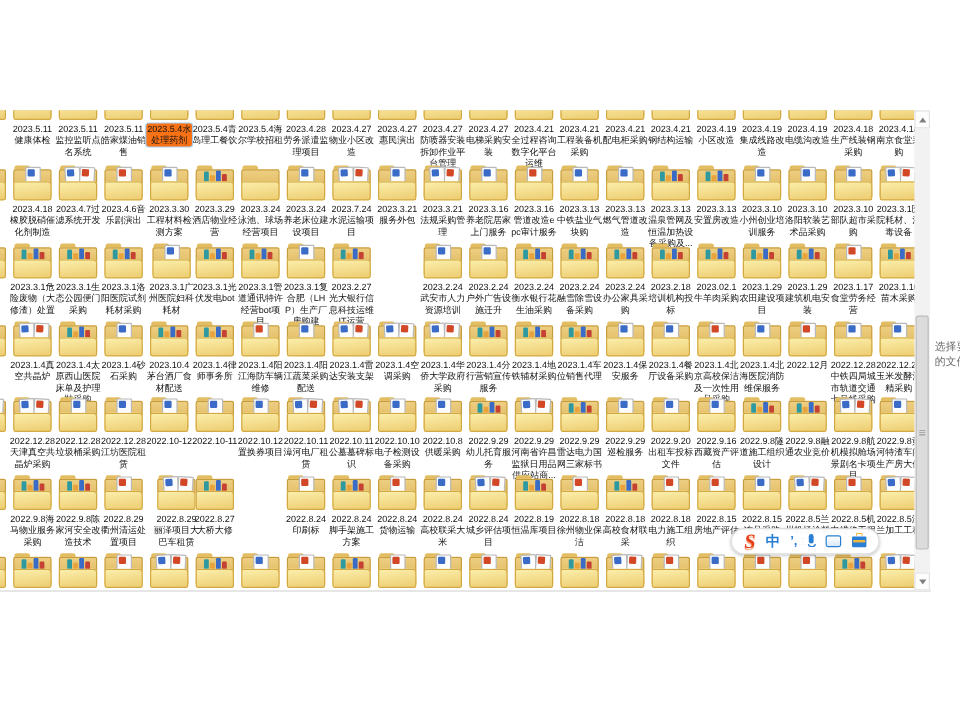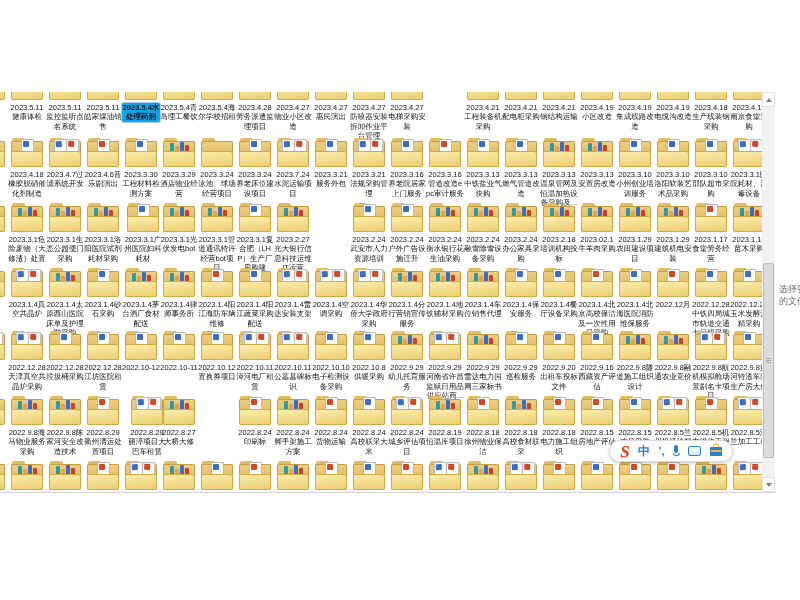--- a/index.html
+++ b/index.html
@@ -17,21 +17,21 @@
                 background:linear-gradient(#eed084,#d9ae4e);box-shadow:inset 0 0 0 1px #c79c3f;}
   .folder .papers{position:absolute;left:0;top:2px;width:32px;height:20px;}
   .folder .front{position:absolute;left:0;bottom:0;width:32px;height:16px;border-radius:2px 3px 2px 2px;
                  background:linear-gradient(173deg,#fcf0ae,#eccb6e);box-shadow:inset 0 0 0 1px #d2a945;}
   .sheet{position:absolute;top:0;width:11px;height:15px;background:#fdfdfd;border:1px solid #b9b9b9;border-radius:1px;}
   .sheet .mark{position:absolute;left:1px;top:1px;width:6px;height:6px;border-radius:1px;}
   .stripe{position:absolute;bottom:2px;width:4px;border-radius:1px 1px 0 0;}
   .label{display:block;margin-top:3px;width:38px;max-height:38px;overflow:hidden;
          font-size:7.5px;line-height:9.4px;text-align:center;color:#111;
          word-break:break-all;}
-  .label.sel{background:#0ea5e9;border-radius:2px;box-shadow:0 0 0 1px #a9cdec;font-weight:bold;}
+  .label.sel{background:#f97316;border-radius:2px;box-shadow:0 0 0 1px #a9cdec;}
   
   #scrollbar{position:absolute;left:762px;top:92px;width:13px;height:400px;background:#f2f2f2;z-index:6;}
   .sb-btn{position:absolute;left:0;width:13px;height:15px;background:#fdfdfd;border:1px solid #e3e3e3;box-sizing:border-box;}
   #sb-up{top:0;}#sb-down{bottom:0;}
   .arr{position:absolute;left:3px;width:0;height:0;border-left:3px solid transparent;border-right:3px solid transparent;}
   #sb-up .arr{top:5px;border-bottom:4px solid #7f7f7f;}
   #sb-down .arr{top:5px;border-top:4px solid #7f7f7f;}
   #sb-thumb{position:absolute;left:1px;top:171px;width:11px;height:195px;background:#dcdcdc;
             border:1px solid #bdbdbd;border-radius:2px;box-sizing:border-box;}
   #sb-thumb .grip{position:absolute;left:2px;top:94px;width:5px;height:5px;
@@ -154,20 +154,28 @@
     <span class="label">2023.4.27防喷器安装拆卸作业平台管理</span>
   </div>
         <div class="cell" style="left: 388px;">
     <div class="folder">
       <div class="back"></div>
 
       <div class="front"></div>
     </div>
     <span class="label">2023.4.27电梯采购安装</span>
   </div>
+        <div class="cell" style="left: 426px;">
+    <div class="folder">
+      <div class="back"></div>
+
+      <div class="front"></div>
+    </div>
+    <span class="label">2023.4.21全过程咨询数字化平台运维</span>
+  </div>
         <div class="cell" style="left: 464px;">
     <div class="folder">
       <div class="back"></div>
 
       <div class="front"></div>
     </div>
     <span class="label">2023.4.21工程装备机采购</span>
   </div>
         <div class="cell" style="left: 502px;">
     <div class="folder">
@@ -835,21 +843,21 @@
       <div class="tab"></div>
             <div class="back"></div>
       <div class="papers">
               <div class="stripe" style="left:7px;height:14px;background:#2e9aa0"></div>
               <div class="stripe" style="left:12px;height:11px;background:#e9a33c"></div>
               <div class="stripe" style="left:17px;height:15px;background:#3a6bc7"></div>
               <div class="stripe" style="left:22px;height:12px;background:#c54134"></div>
             </div>
       <div class="front"></div>
     </div>
-    <span class="label">2023.1.4茅台酒厂食材配送</span>
+    <span class="label">2023.10.4茅台酒厂食材配送</span>
   </div>
         <div class="cell" style="left: 160px;">
     <div class="folder">
       <div class="tab"></div>
             <div class="back"></div>
       <div class="papers">
               <div class="stripe" style="left:7px;height:14px;background:#2e9aa0"></div>
               <div class="stripe" style="left:12px;height:11px;background:#e9a33c"></div>
               <div class="stripe" style="left:17px;height:15px;background:#3a6bc7"></div>
               <div class="stripe" style="left:22px;height:12px;background:#c54134"></div>

